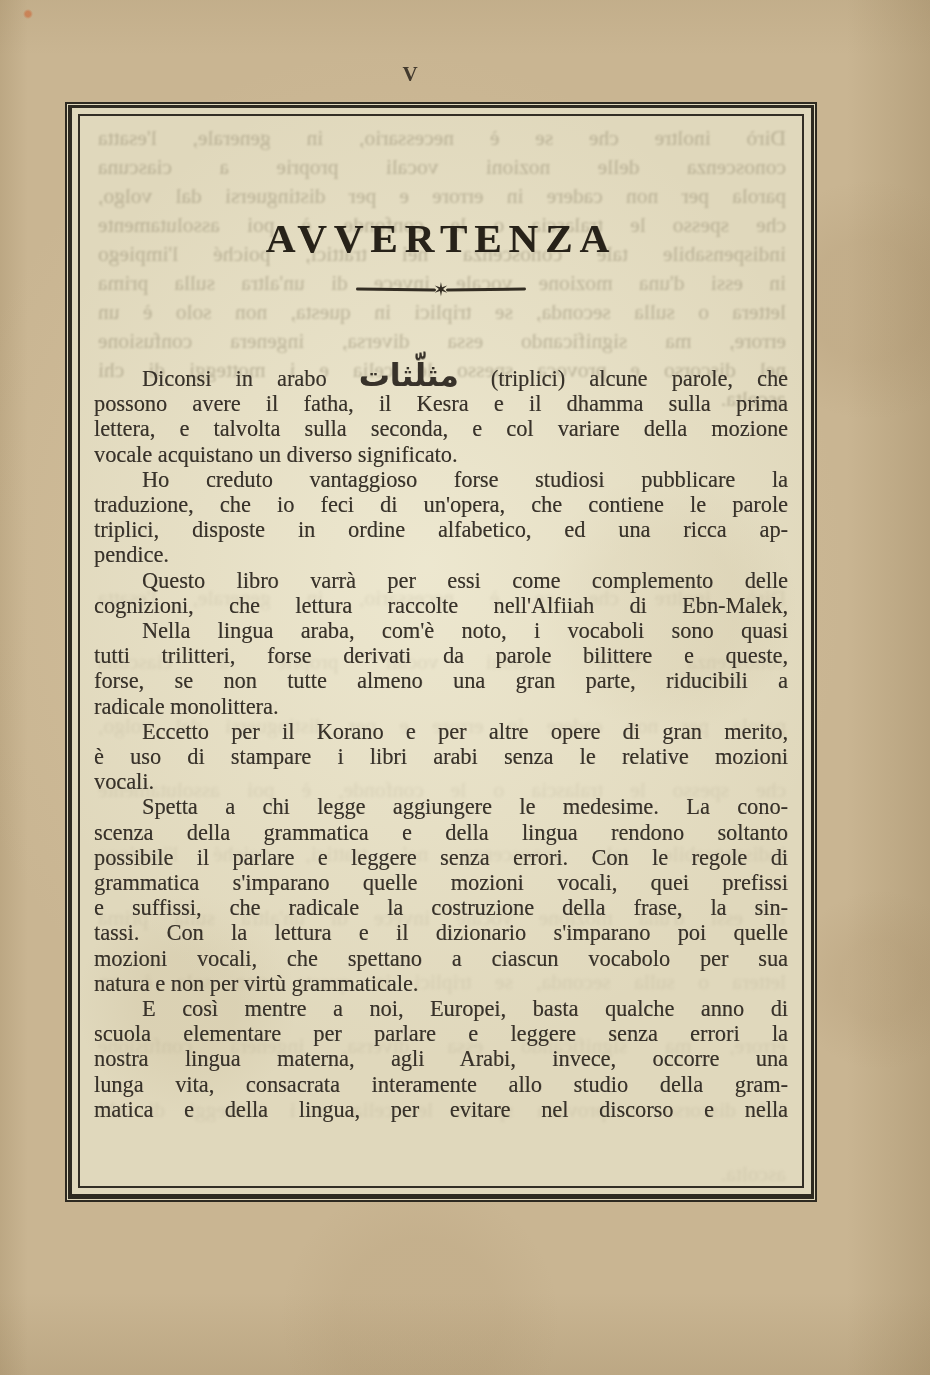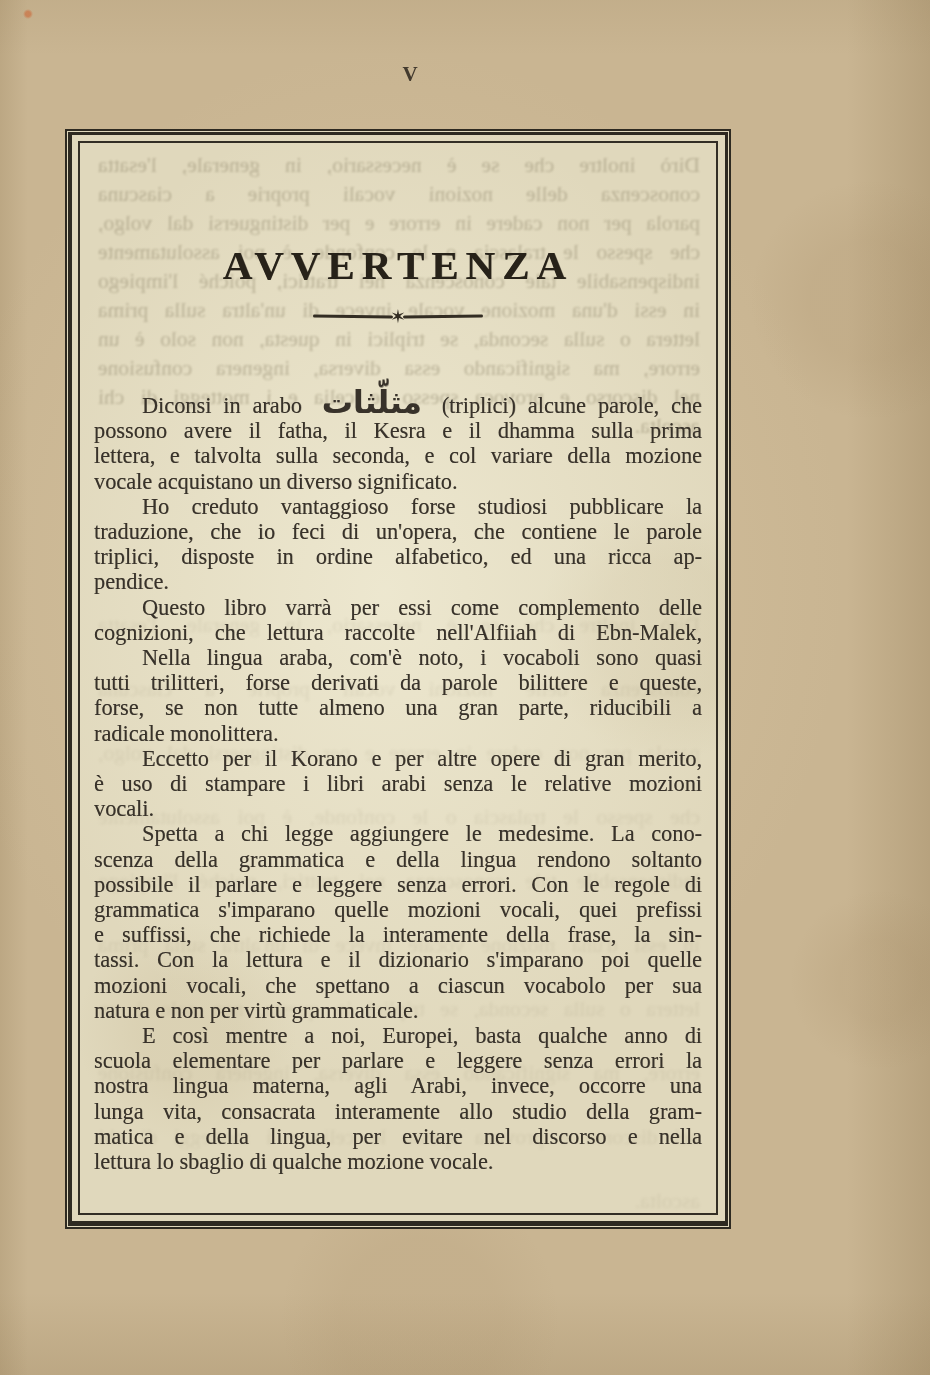--- a/index.html
+++ b/index.html
@@ -19,21 +19,21 @@
       radial-gradient(circle at 870px 300px, rgba(140,110,70,.10) 0 60px, transparent 120px),
       radial-gradient(circle at 880px 980px, rgba(140,110,70,.10) 0 40px, transparent 90px),
       radial-gradient(circle at 420px 1320px, rgba(140,110,70,.07) 0 80px, transparent 140px);
   }
   .folio{
     position:absolute;top:62px;left:83px;width:655px;text-align:center;
     font-size:21px;font-weight:bold;color:#43,3a2e;color:#433a2e;letter-spacing:1px;
   }
   
   .f1{
-    position:absolute;left:65px;top:129px;width:666px;height:1100px;box-sizing:border-box;
+    position:absolute;left:65px;top:102px;width:752px;height:1100px;box-sizing:border-box;
     border:2px solid #2e2a21;
     background:
       radial-gradient(ellipse 75% 60% at 48% 42%, rgba(240,235,212,.8), rgba(240,235,212,0) 75%),
       radial-gradient(circle at 600px 500px, rgba(170,150,105,.12) 0 70px, transparent 130px),
       radial-gradient(circle at 120px 900px, rgba(170,150,105,.10) 0 50px, transparent 110px),
       #e0d8bc;
   }
   .f2{position:absolute;inset:1px;border:3px solid #2e2a21;border-bottom-width:5px;border-left-width:4px;}
   .f3{position:absolute;inset:10px 11px 12px 11px;border:2px solid #332e25;overflow:hidden;}
   
@@ -143,29 +143,28 @@
       <div>
           <div class="pline indent">Eccetto per il Korano e per altre opere di gran merito,</div>
           <div class="pline">è uso di stampare i libri arabi senza le relative mozioni</div>
           <div class="pline plast">vocali.</div>
         </div>
       <div>
           <div class="pline indent">Spetta a chi legge aggiungere le medesime. La cono-</div>
           <div class="pline">scenza della grammatica e della lingua rendono soltanto</div>
           <div class="pline">possibile il parlare e leggere senza errori. Con le regole di</div>
           <div class="pline">grammatica s'imparano quelle mozioni vocali, quei prefissi</div>
-          <div class="pline">e suffissi, che richiede la interamente della frase, la sin-</div>
+          <div class="pline">e suffissi, che radicale la costruzione della frase, la sin-</div>
           <div class="pline">tassi. Con la lettura e il dizionario s'imparano poi quelle</div>
           <div class="pline">mozioni vocali, che spettano a ciascun vocabolo per sua</div>
           <div class="pline plast">natura e non per virtù grammaticale.</div>
         </div>
       <div>
           <div class="pline indent">E così mentre a noi, Europei, basta qualche anno di</div>
           <div class="pline">scuola elementare per parlare e leggere senza errori la</div>
           <div class="pline">nostra lingua materna, agli Arabi, invece, occorre una</div>
           <div class="pline">lunga vita, consacrata interamente allo studio della gram-</div>
           <div class="pline">matica e della lingua, per evitare nel discorso e nella</div>
-          <div class="pline plast">lettura lo sbaglio di qualche mozione vocale.</div>
         </div>
     </div>
 
   </div>
 </div>
 
 </body></html>

